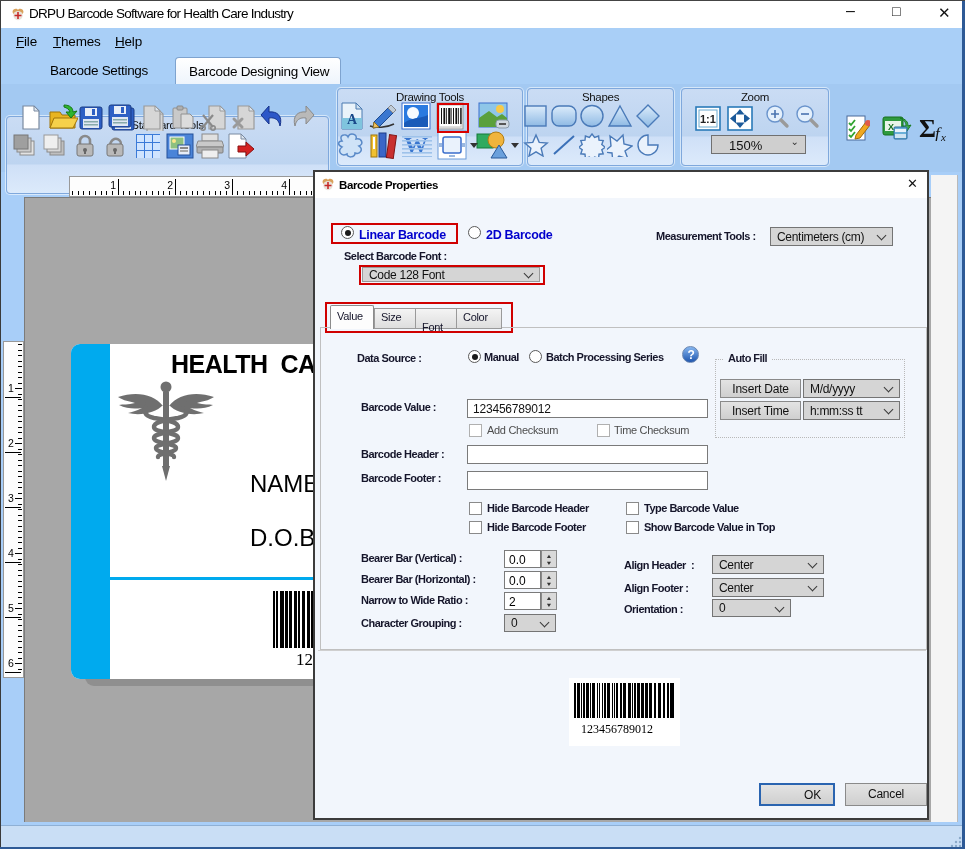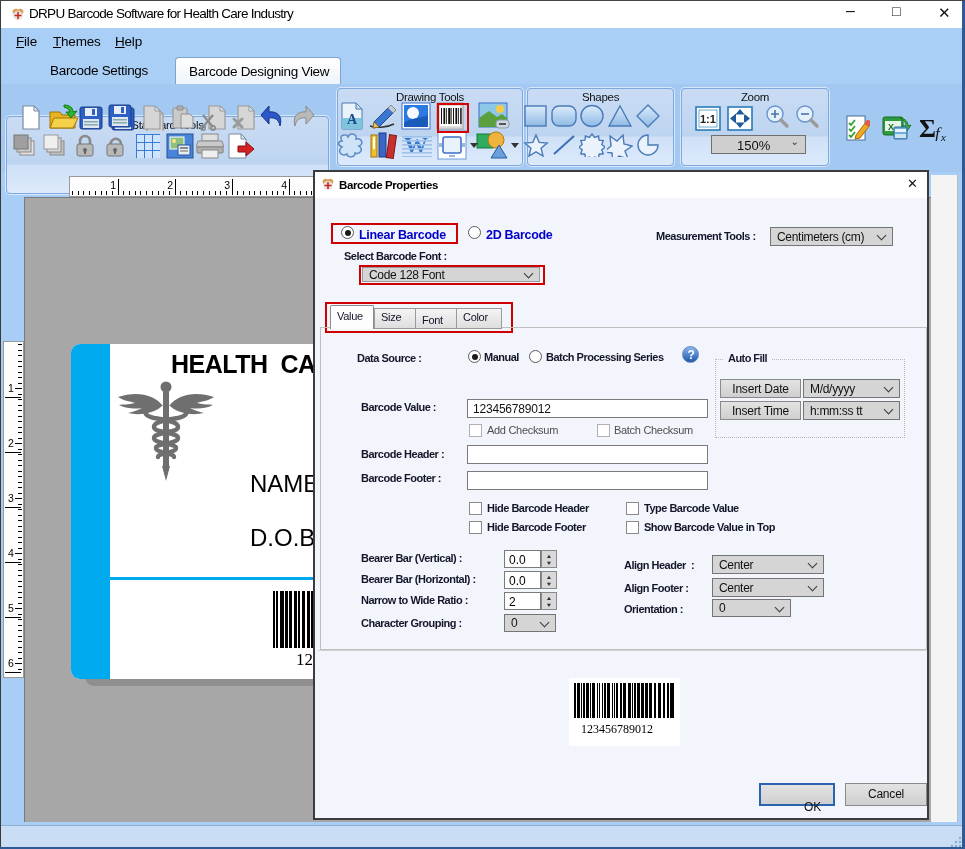--- a/index.html
+++ b/index.html
@@ -356,21 +356,21 @@
       <circle cx="10" cy="10" r="8" fill="#e4f0fc" stroke="#6a94cc" stroke-width="1.4"></circle>
       <path d="M6 10 h8 M10 6 v8" stroke="#4a74b0" stroke-width="1.6"></path>
       <path d="M16 16 l6 6" stroke="#9a9a9a" stroke-width="3.4" stroke-linecap="round"></path>
     </svg>
     <svg style="position:absolute;left:795px;top:104px" width="26" height="26" viewBox="0 0 26 26">
       <circle cx="10" cy="10" r="8" fill="#e4f0fc" stroke="#6a94cc" stroke-width="1.4"></circle>
       <path d="M6 10 h8" stroke="#4a74b0" stroke-width="1.6"></path>
       <path d="M16 16 l6 6" stroke="#9a9a9a" stroke-width="3.4" stroke-linecap="round"></path>
     </svg>
     <div style="position:absolute;left:711px;top:135px;width:95px;height:19px;background:#cfcfcf;border:1px solid #707070;box-sizing:border-box;">
-      <span style="position:absolute;left:25px;top:2px;font-size:13px;color:#111;">150%</span>
+      <span style="position:absolute;left:17px;top:2px;font-size:13px;color:#111;">150%</span>
       <span style="position:absolute;right:6px;top:0px;font-size:10px;color:#333;">⌄</span>
     </div>
     <svg style="position:absolute;left:844px;top:115px" width="26" height="26" viewBox="0 0 26 26">
       <rect x="3" y="1" width="18" height="24" fill="#fff" stroke="#4a6a9a"></rect>
       <path d="M5 8 l2 2 l4 -5 M5 14 l2 2 l4 -5 M5 20 l2 2 l4 -5" stroke="#2fa32f" stroke-width="1.8" fill="none"></path>
       <path d="M12 20 L22 7 l4 3 L16 23 l-5 1 z" fill="#f0a820" stroke="#a06a08"></path>
       <circle cx="24" cy="8" r="3" fill="#e05a4a"></circle>
     </svg>
     <svg style="position:absolute;left:882px;top:115px" width="30" height="26" viewBox="0 0 30 26">
       <rect x="1" y="2" width="20" height="18" rx="2" fill="#2f9a3f" stroke="#17701f"></rect>
@@ -744,21 +744,21 @@
       <span class="ch"></span>
     </div>
 
   <div class="redbox" style="left:10px;top:130px;width:184px;height:27px;"></div>
   <div class="abs" style="left:5px;top:155px;width:605px;height:321px;border:1px solid #c0c0c0;"></div>
   <div class="abs" style="left:15px;top:133px;width:44px;height:24px;background:#fdfdfd;border:1px solid #8c8c8c;border-bottom:none;border-radius:2px 2px 0 0;box-sizing:border-box;"></div>
   <span class="lbln" style="left:22px;top:138px;">Value</span>
   <div class="abs" style="left:59px;top:136px;width:42px;height:21px;background:linear-gradient(#f4f4f4,#dedede);border:1px solid #9a9a9a;box-sizing:border-box;"></div>
   <span class="lbln" style="left:66px;top:139px;">Size</span>
   <div class="abs" style="left:100px;top:136px;width:42px;height:21px;background:linear-gradient(#f4f4f4,#dedede);border:1px solid #9a9a9a;box-sizing:border-box;"></div>
-  <span class="lbln" style="left:107px;top:142px;">Font</span>
+  <span class="lbln" style="left:107px;top:149px;">Font</span>
   <div class="abs" style="left:141px;top:136px;width:46px;height:21px;background:linear-gradient(#f4f4f4,#dedede);border:1px solid #9a9a9a;box-sizing:border-box;"></div>
   <span class="lbln" style="left:148px;top:139px;">Color</span>
 
   <span class="lbl" style="left:42px;top:180px;">Data Source :</span>
   <div class="radio sel" style="left:153px;top:178px;"></div>
   <span class="lbl" style="left:169px;top:179px;">Manual</span>
   <div class="radio" style="left:214px;top:178px;"></div>
   <span class="lbl" style="left:231px;top:179px;">Batch Processing Series</span>
   <div class="abs" style="left:367px;top:174px;width:17px;height:17px;border-radius:50%;background:linear-gradient(#86b6f0,#1f56ae);border:1px solid #6a86b0;box-sizing:border-box;"></div>
   <span class="abs" style="left:372.5px;top:176px;font-size:12px;font-weight:bold;color:#fff;">?</span>
@@ -777,21 +777,21 @@
       <span class="ch"></span>
     </div>
 
   <span class="lbl" style="left:46px;top:229px;">Barcode Value :</span>
   <div class="tbx" style="left:152px;top:227px;width:241px;height:19px;">
       <span class="t">123456789012</span>
     </div>
   <div class="cb" style="left:154px;top:252px;border-color:#b0b0b0;"></div>
   <span class="lbln" style="left:172px;top:252px;color:#4d4d4d;">Add Checksum</span>
   <div class="cb" style="left:282px;top:252px;border-color:#b0b0b0;"></div>
-  <span class="lbln" style="left:299px;top:252px;color:#4d4d4d;">Batch Checksum</span>
+  <span class="lbln" style="left:299px;top:252px;color:#4d4d4d;">Time Checksum</span>
 
   <span class="lbl" style="left:46px;top:276px;">Barcode Header :</span>
   <div class="tbx" style="left:152px;top:273px;width:241px;height:19px;"></div>
   <span class="lbl" style="left:46px;top:300px;">Barcode Footer :</span>
   <div class="tbx" style="left:152px;top:299px;width:241px;height:19px;"></div>
 
   <div class="cb" style="left:154px;top:330px;"></div>
   <span class="lbl" style="left:172px;top:330px;">Hide Barcode Header</span>
   <div class="cb" style="left:311px;top:330px;"></div>
   <span class="lbl" style="left:329px;top:330px;">Type Barcode Value</span>
@@ -872,15 +872,15 @@
       <div style="position:absolute;left:71px;top:0;width:3px;height:35px;background:#000;"></div>
       <div style="position:absolute;left:75px;top:0;width:3px;height:35px;background:#000;"></div>
       <div style="position:absolute;left:80px;top:0;width:2px;height:35px;background:#000;"></div>
       <div style="position:absolute;left:84px;top:0;width:3px;height:35px;background:#000;"></div>
       <div style="position:absolute;left:89px;top:0;width:2px;height:35px;background:#000;"></div>
       <div style="position:absolute;left:93px;top:0;width:2px;height:35px;background:#000;"></div>
       <div style="position:absolute;left:96px;top:0;width:4px;height:35px;background:#000;"></div>
     </div>
   <div class="abs" style="left:266px;top:550px;font-size:12px;font-family:'Liberation Serif',serif;color:#000;">123456789012</div>
 
-  <div class="btn" style="left:444px;top:611px;width:76px;height:23px;border:2px solid #2a64b0;"><span style="position:relative;top:15px;margin-left:31px;">OK</span></div>
+  <div class="btn" style="left:444px;top:611px;width:76px;height:23px;border:2px solid #2a64b0;"><span style="position:relative;top:3px;margin-left:31px;">OK</span></div>
   <div class="btn" style="left:530px;top:611px;width:82px;height:23px;"><span style="position:relative;top:3px;">Cancel</span></div>
 </div>
 
 </body></html>

